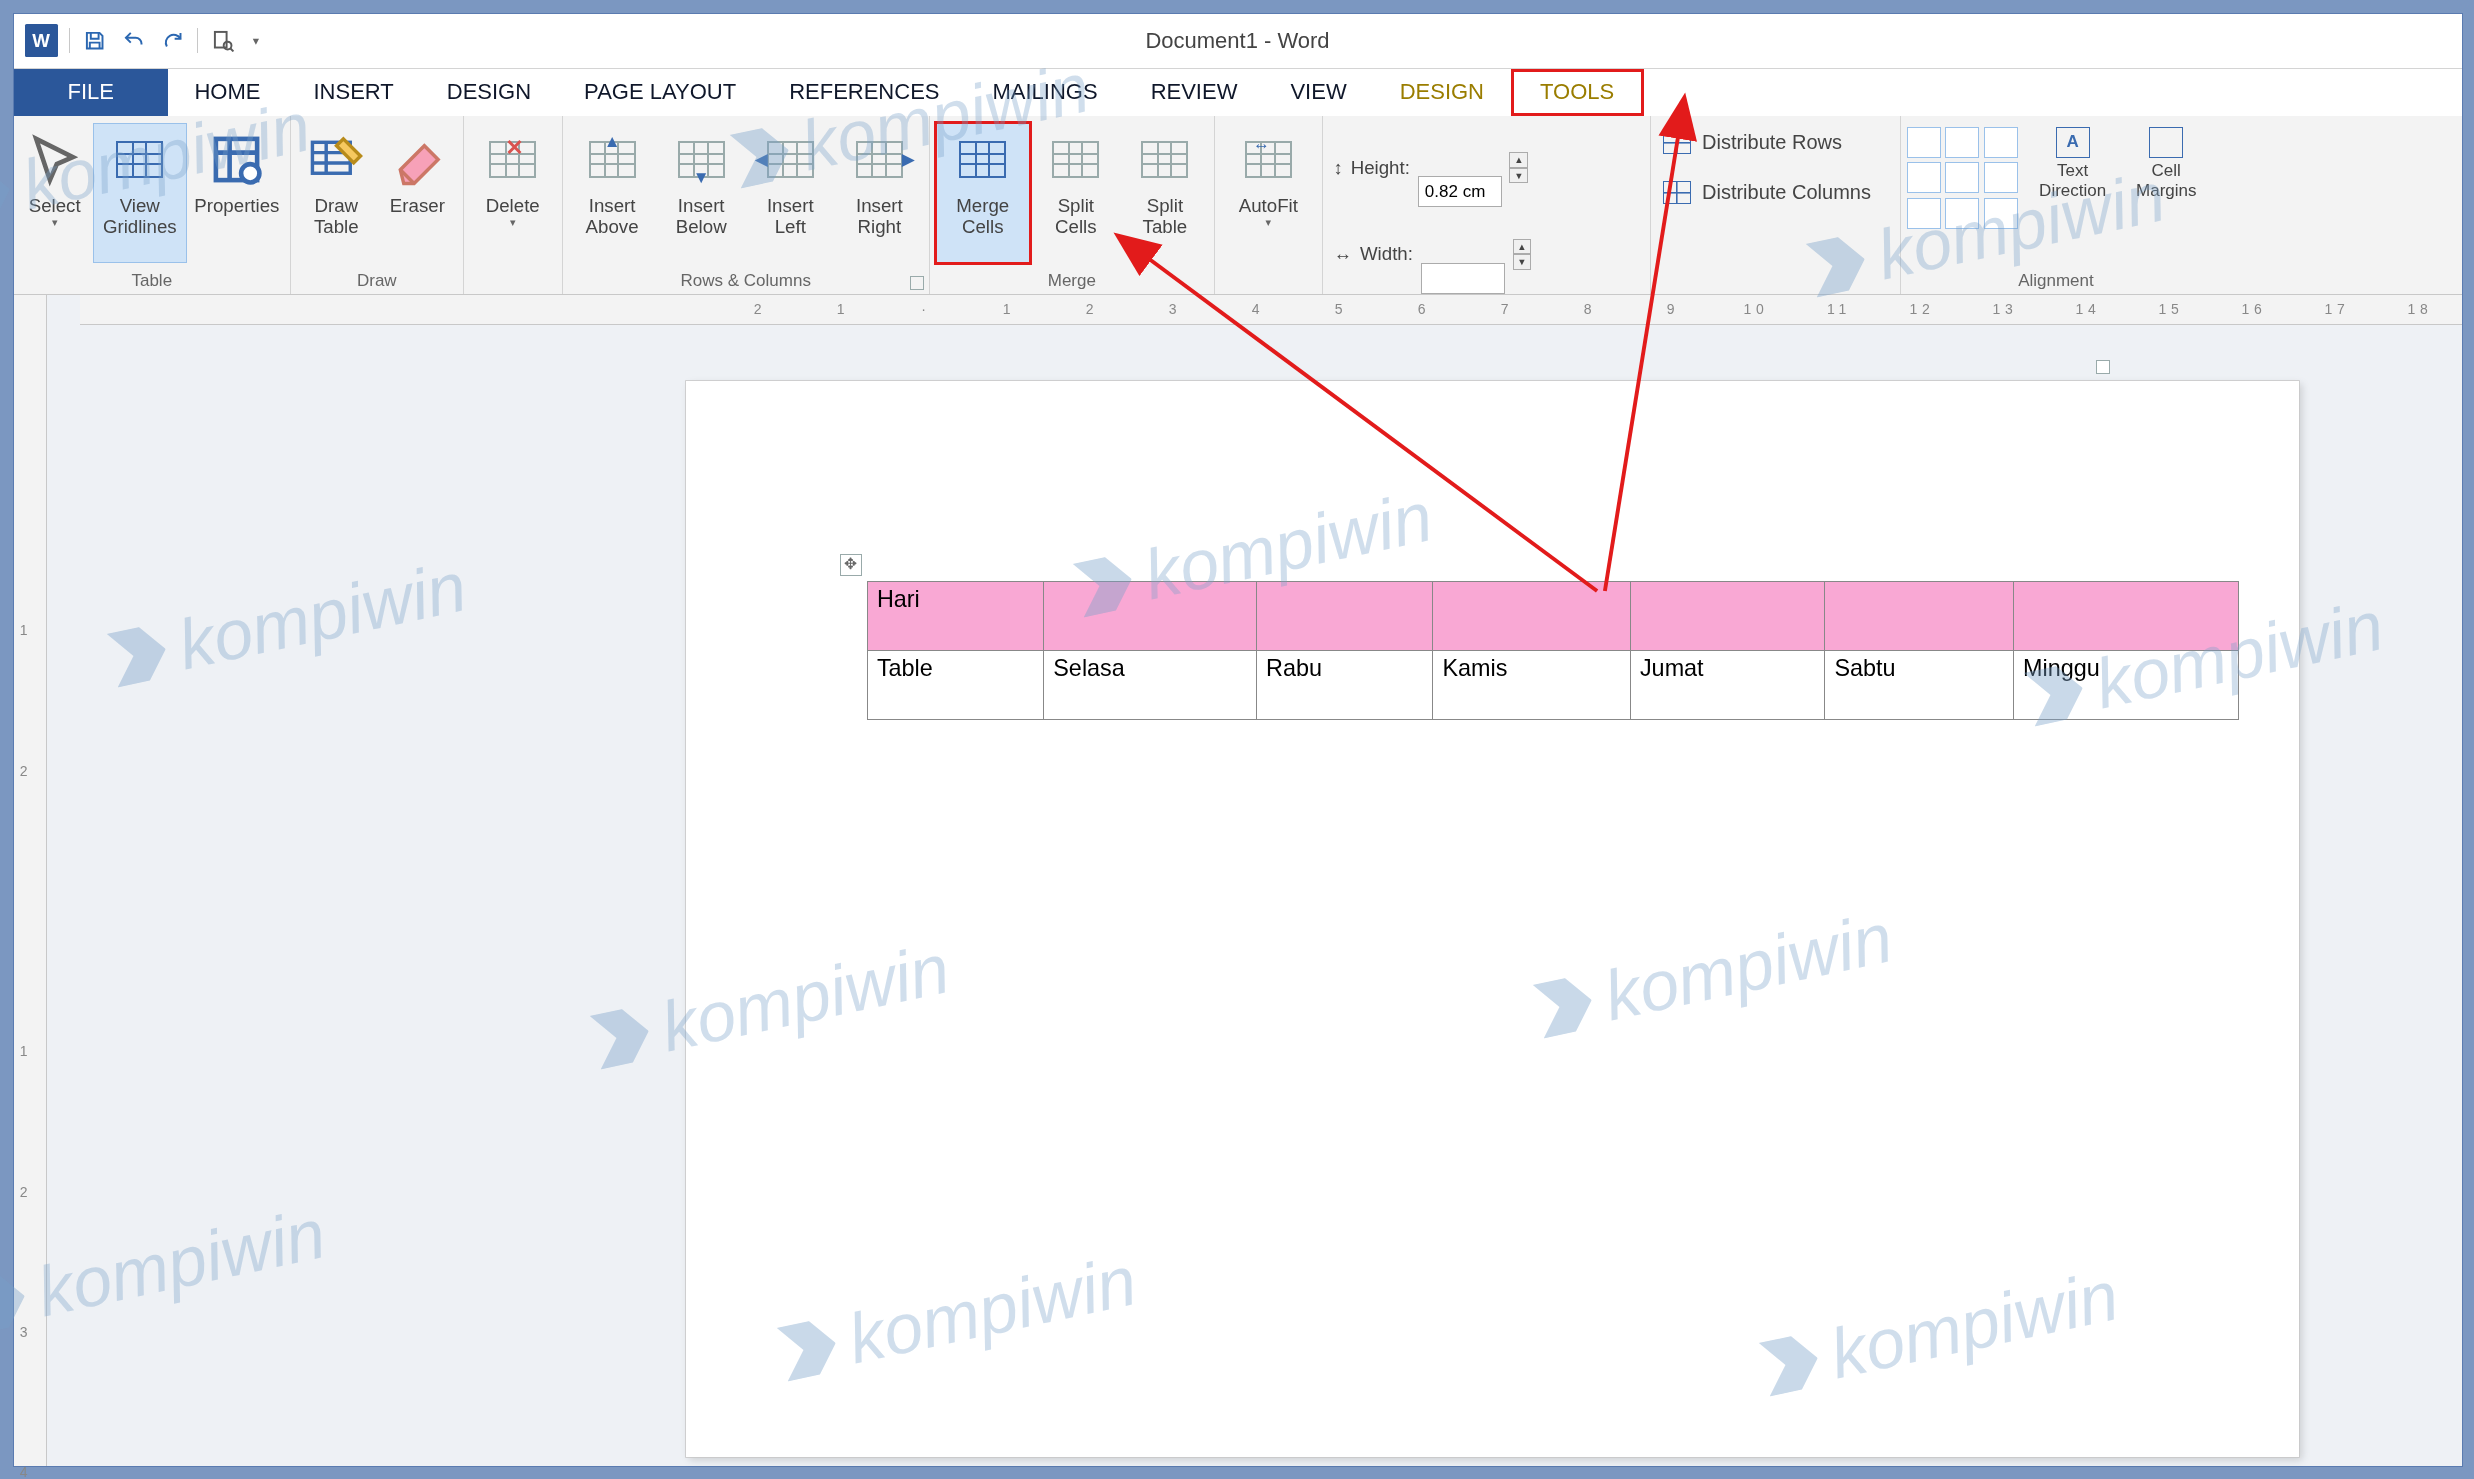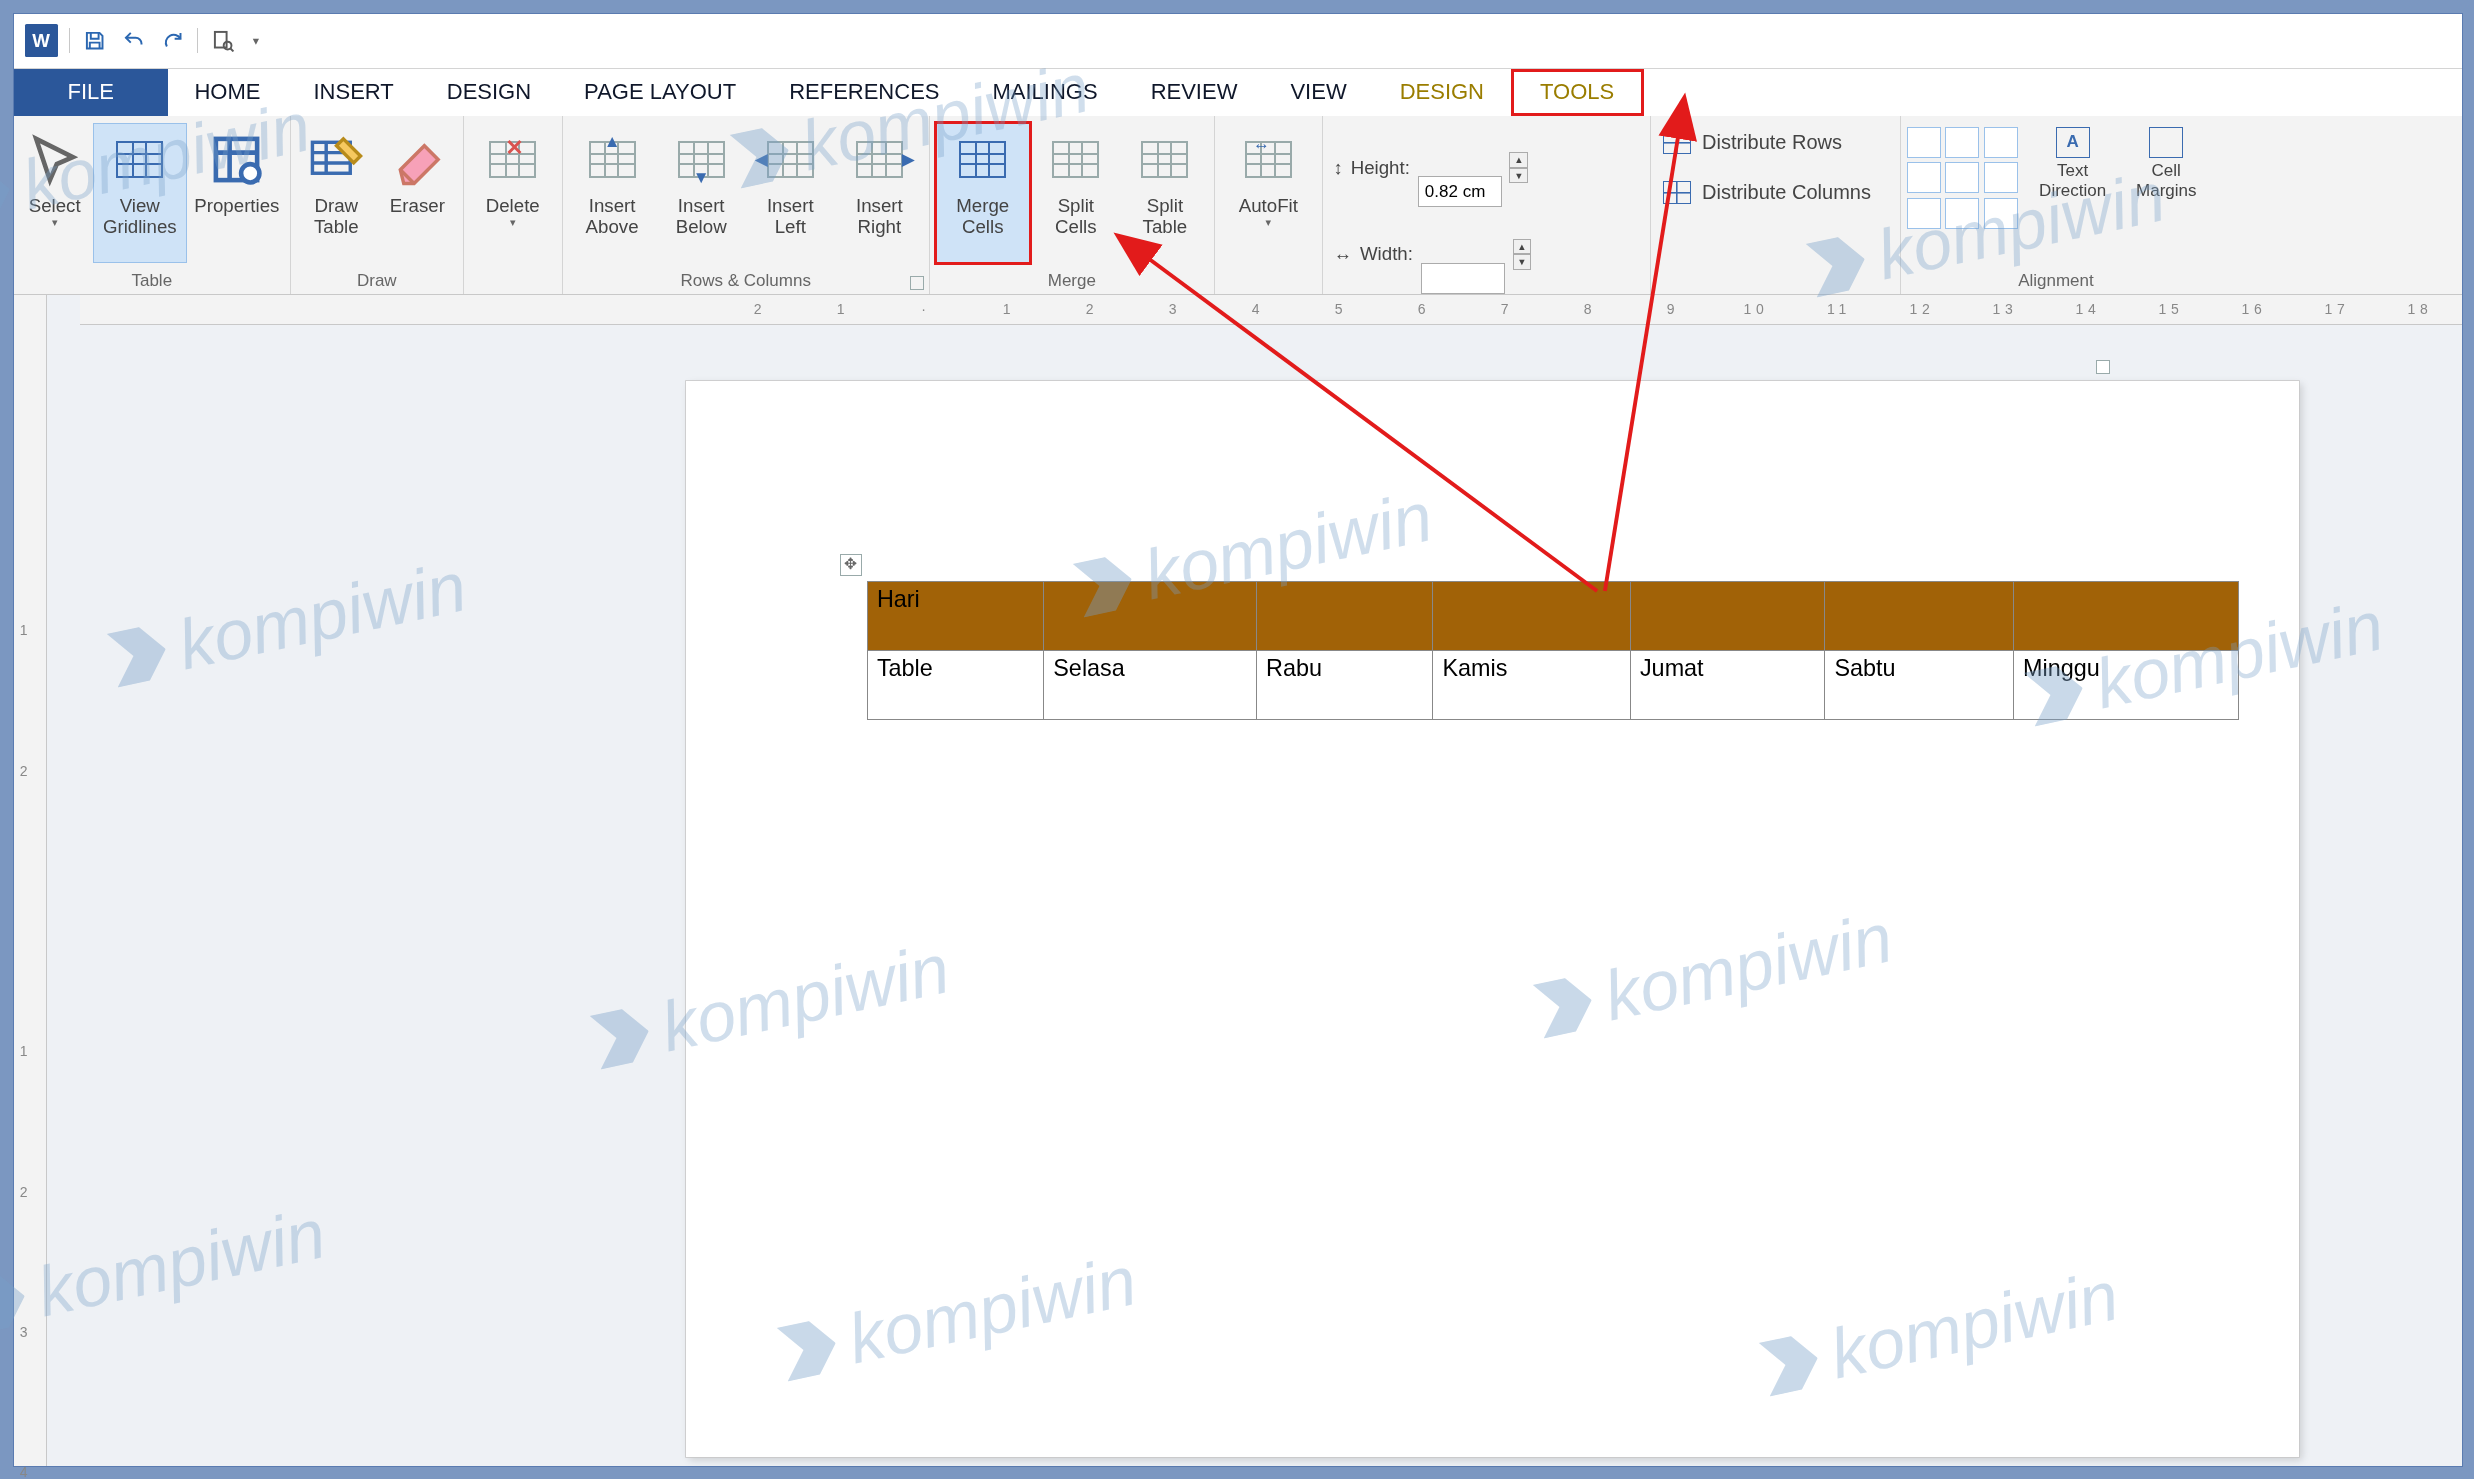--- a/index.html
+++ b/index.html
@@ -79,21 +79,21 @@
   .vruler span { position: absolute; left: 6.2px; }
   .hruler { height: 30px; background: #f3f3f3; border-bottom: 0.8px solid #c8c8c8; position: absolute; top: 0; left: 33px; right: 0; color: #888; font-size: 14px; display: flex; align-items: center; overflow: hidden; padding-left: 639px; letter-spacing: 4.7px; }
   .hruler .seg { display: inline-block; width: 140px; text-align: center; }
   .docarea { flex: 1; position: relative; padding-top: 30px; }
   .page { position: absolute; top: 86px; left: 639px; width: 1613px; height: 1076px; background: #fff; box-shadow: 0 0 0 0.8px #c8c8c8, 3.1px 3.1px 7.8px rgba(0,0,0,.15); }
   .move-handle { position: absolute; top: -26.5px; left: 154px; width: 22px; height: 22px; border: 1.6px solid #9aa; color: #666; font-size: 15.6px; line-height: 18.7px; text-align: center; cursor: move; }
   .resize-handle { position: absolute; bottom: 207px; right: 189px; width: 14px; height: 14px; border: 1.6px solid #9aa; background: #fff; cursor: nwse-resize; }
 
   table.doc { position: absolute; top: 0; left: 181px; border-collapse: collapse; width: 1372px; }
   table.doc td { border: 1.6px solid #888; height: 69px; font-size: 23.4px; padding: 4.7px 9.4px; vertical-align: top; }
-  table.doc tr:first-child td { background: #a16207; }
+  table.doc tr:first-child td { background: #f9a8d4; }
   .page-inner { position: absolute; top: 200px; left: 0; width: 100%; }
 
   
   .wm { position: absolute; color: rgba(120,160,200,.35); font-size: 70px; font-style: italic; transform: rotate(-12deg); pointer-events: none; display: flex; align-items: center; gap: 14px; }
   .wm .chev { width: 55px; height: 55px; background: rgba(120,160,200,.4); clip-path: polygon(0 0,60% 0,100% 50%,60% 100%,0 100%,40% 50%); }
 
   
   svg.annot { position: absolute; top: 0; left: 0; width: 100%; height: 100%; pointer-events: none; }
 </style>
 </head>
@@ -126,20 +126,21 @@
       <div class="qat-sep"></div>
       <div class="qat-ico">
         <svg viewBox="0 0 24 24" fill="none" stroke="#5a5a5a" stroke-width="2">
             <rect x="4" y="3" width="12" height="16"></rect>
             <circle cx="17" cy="17" r="4"></circle>
             <path d="M20 20l3 3"></path>
           </svg>
       </div>
       <div class="qat-ico" style="width:15.6px;color:#666;">▾</div>
     </div>
+    <div class="doc-title">Document1 - Word</div>
   </div>
 
   <div class="tabs">
     <div class="tab file">FILE</div>
     <div class="tab">HOME</div>
     <div class="tab">INSERT</div>
     <div class="tab">DESIGN</div>
     <div class="tab">PAGE LAYOUT</div>
     <div class="tab">REFERENCES</div>
     <div class="tab">MAILINGS</div>

